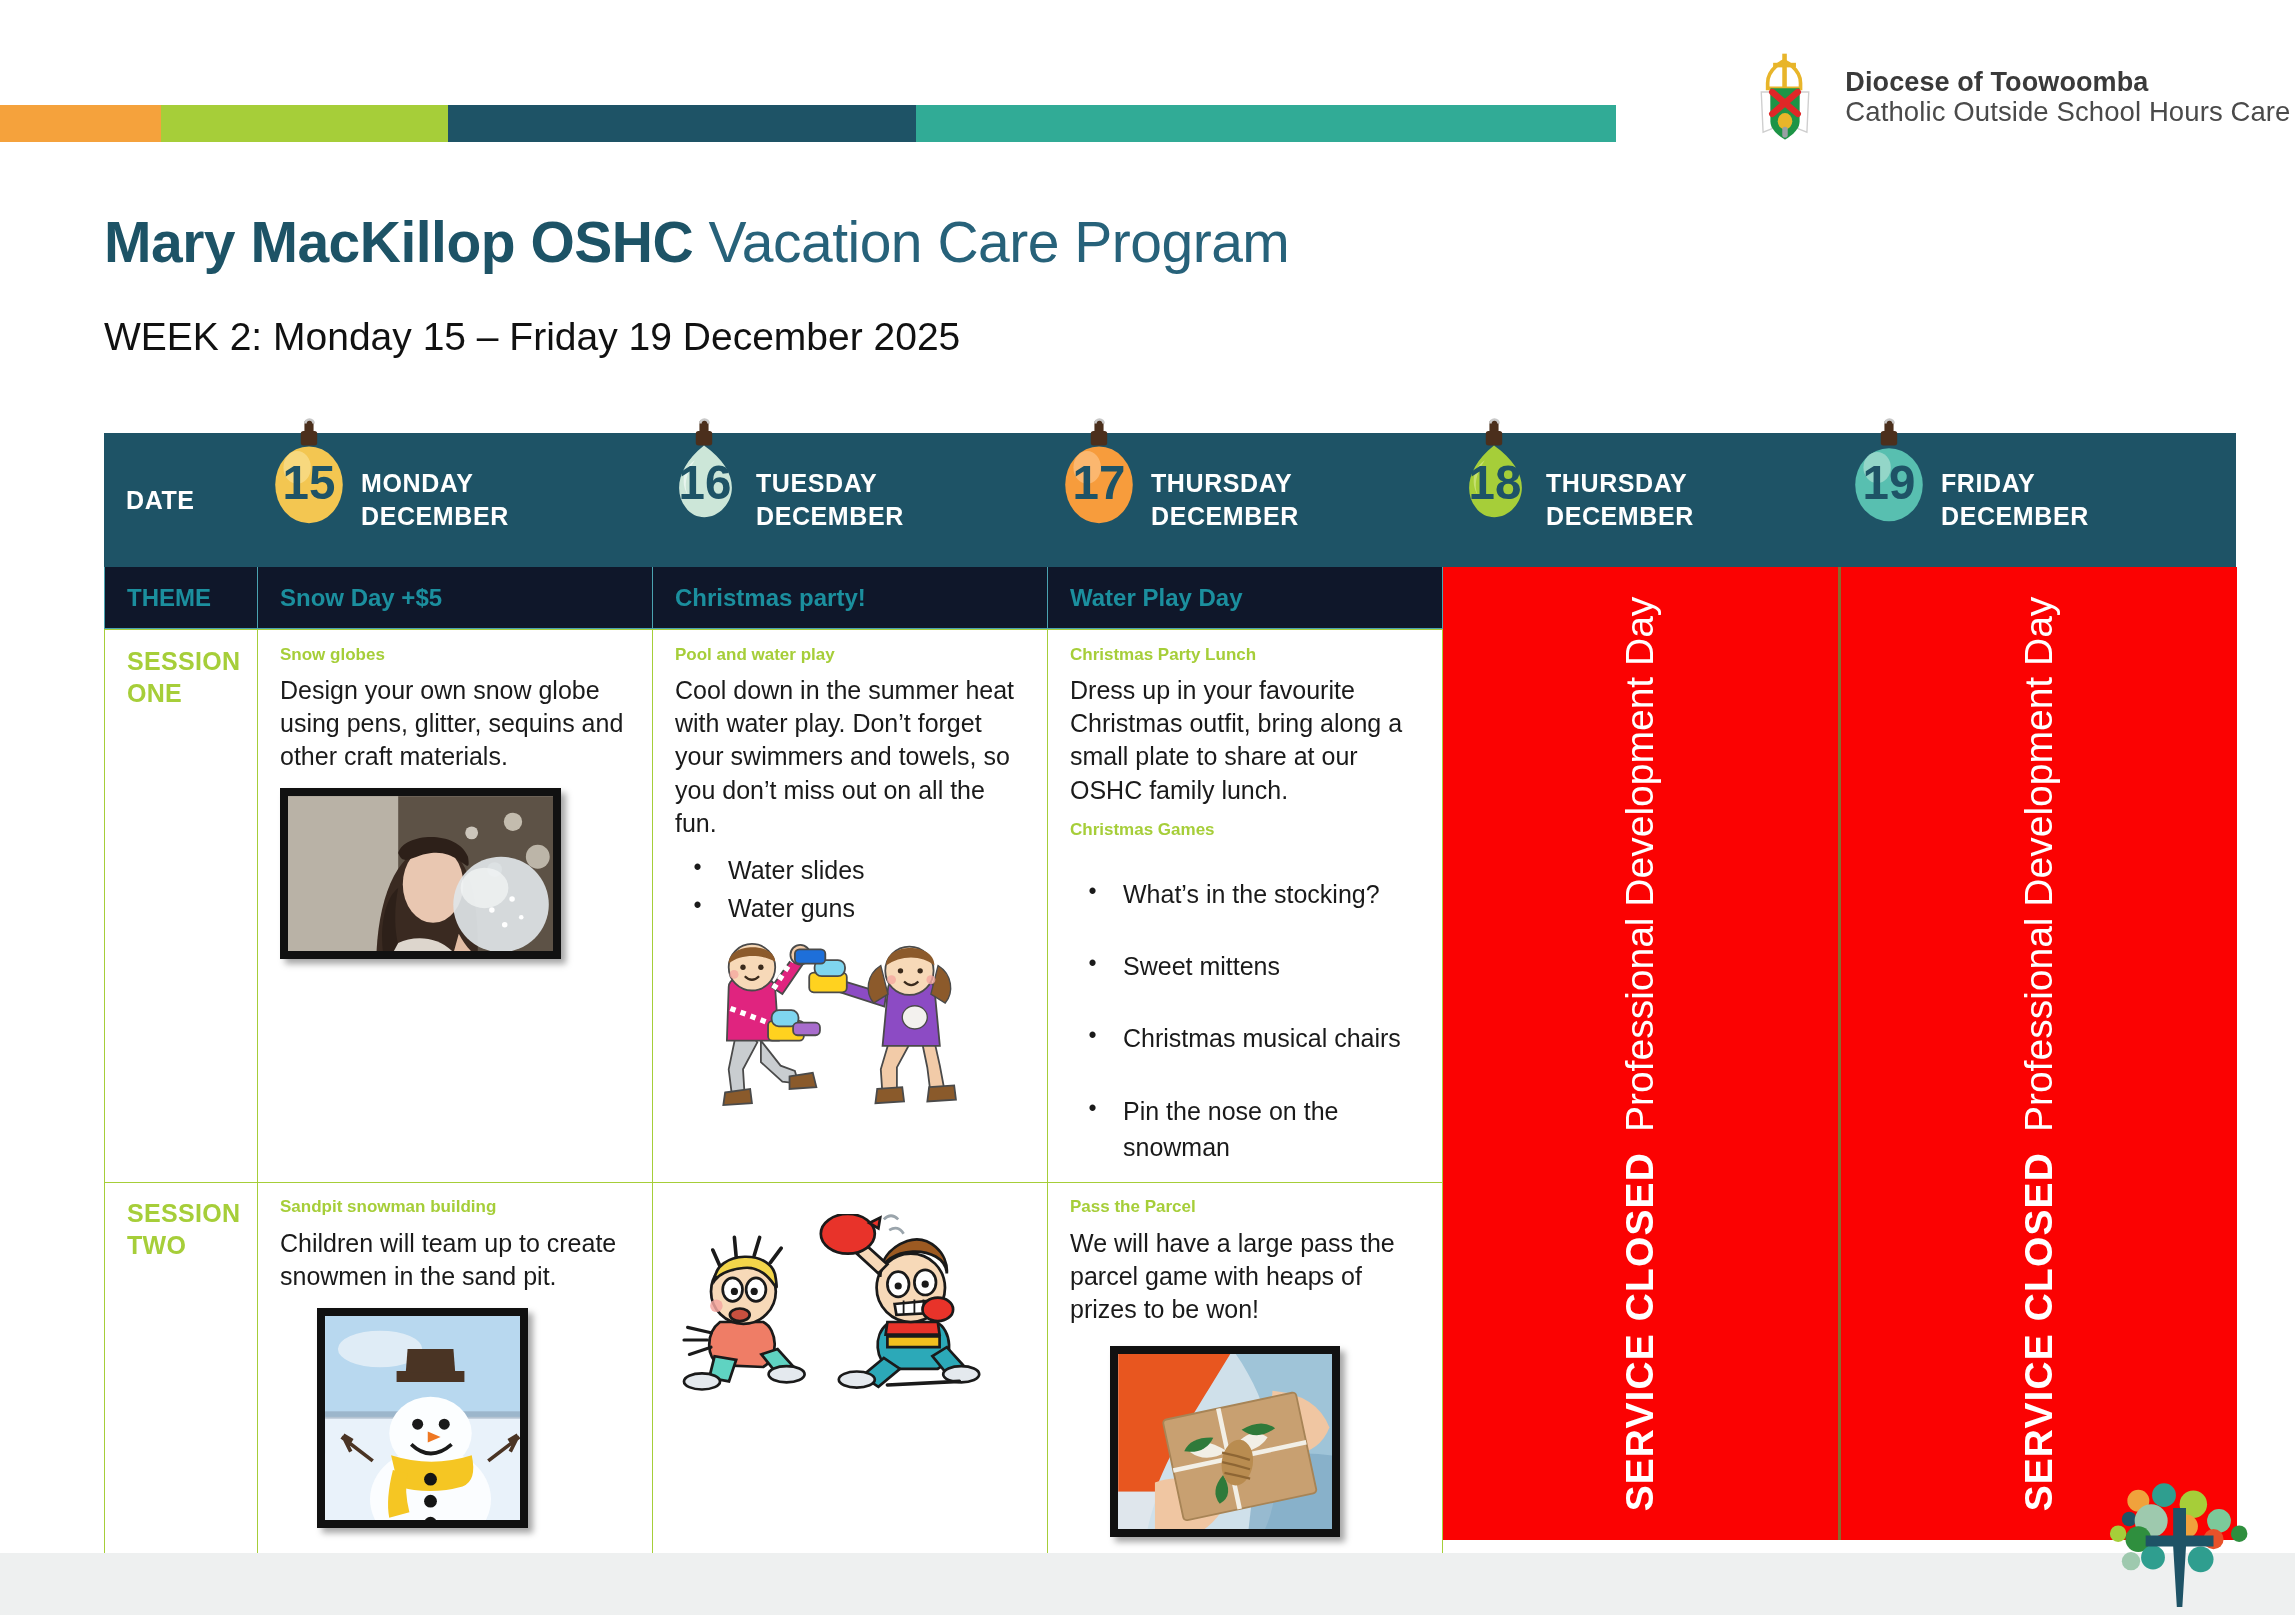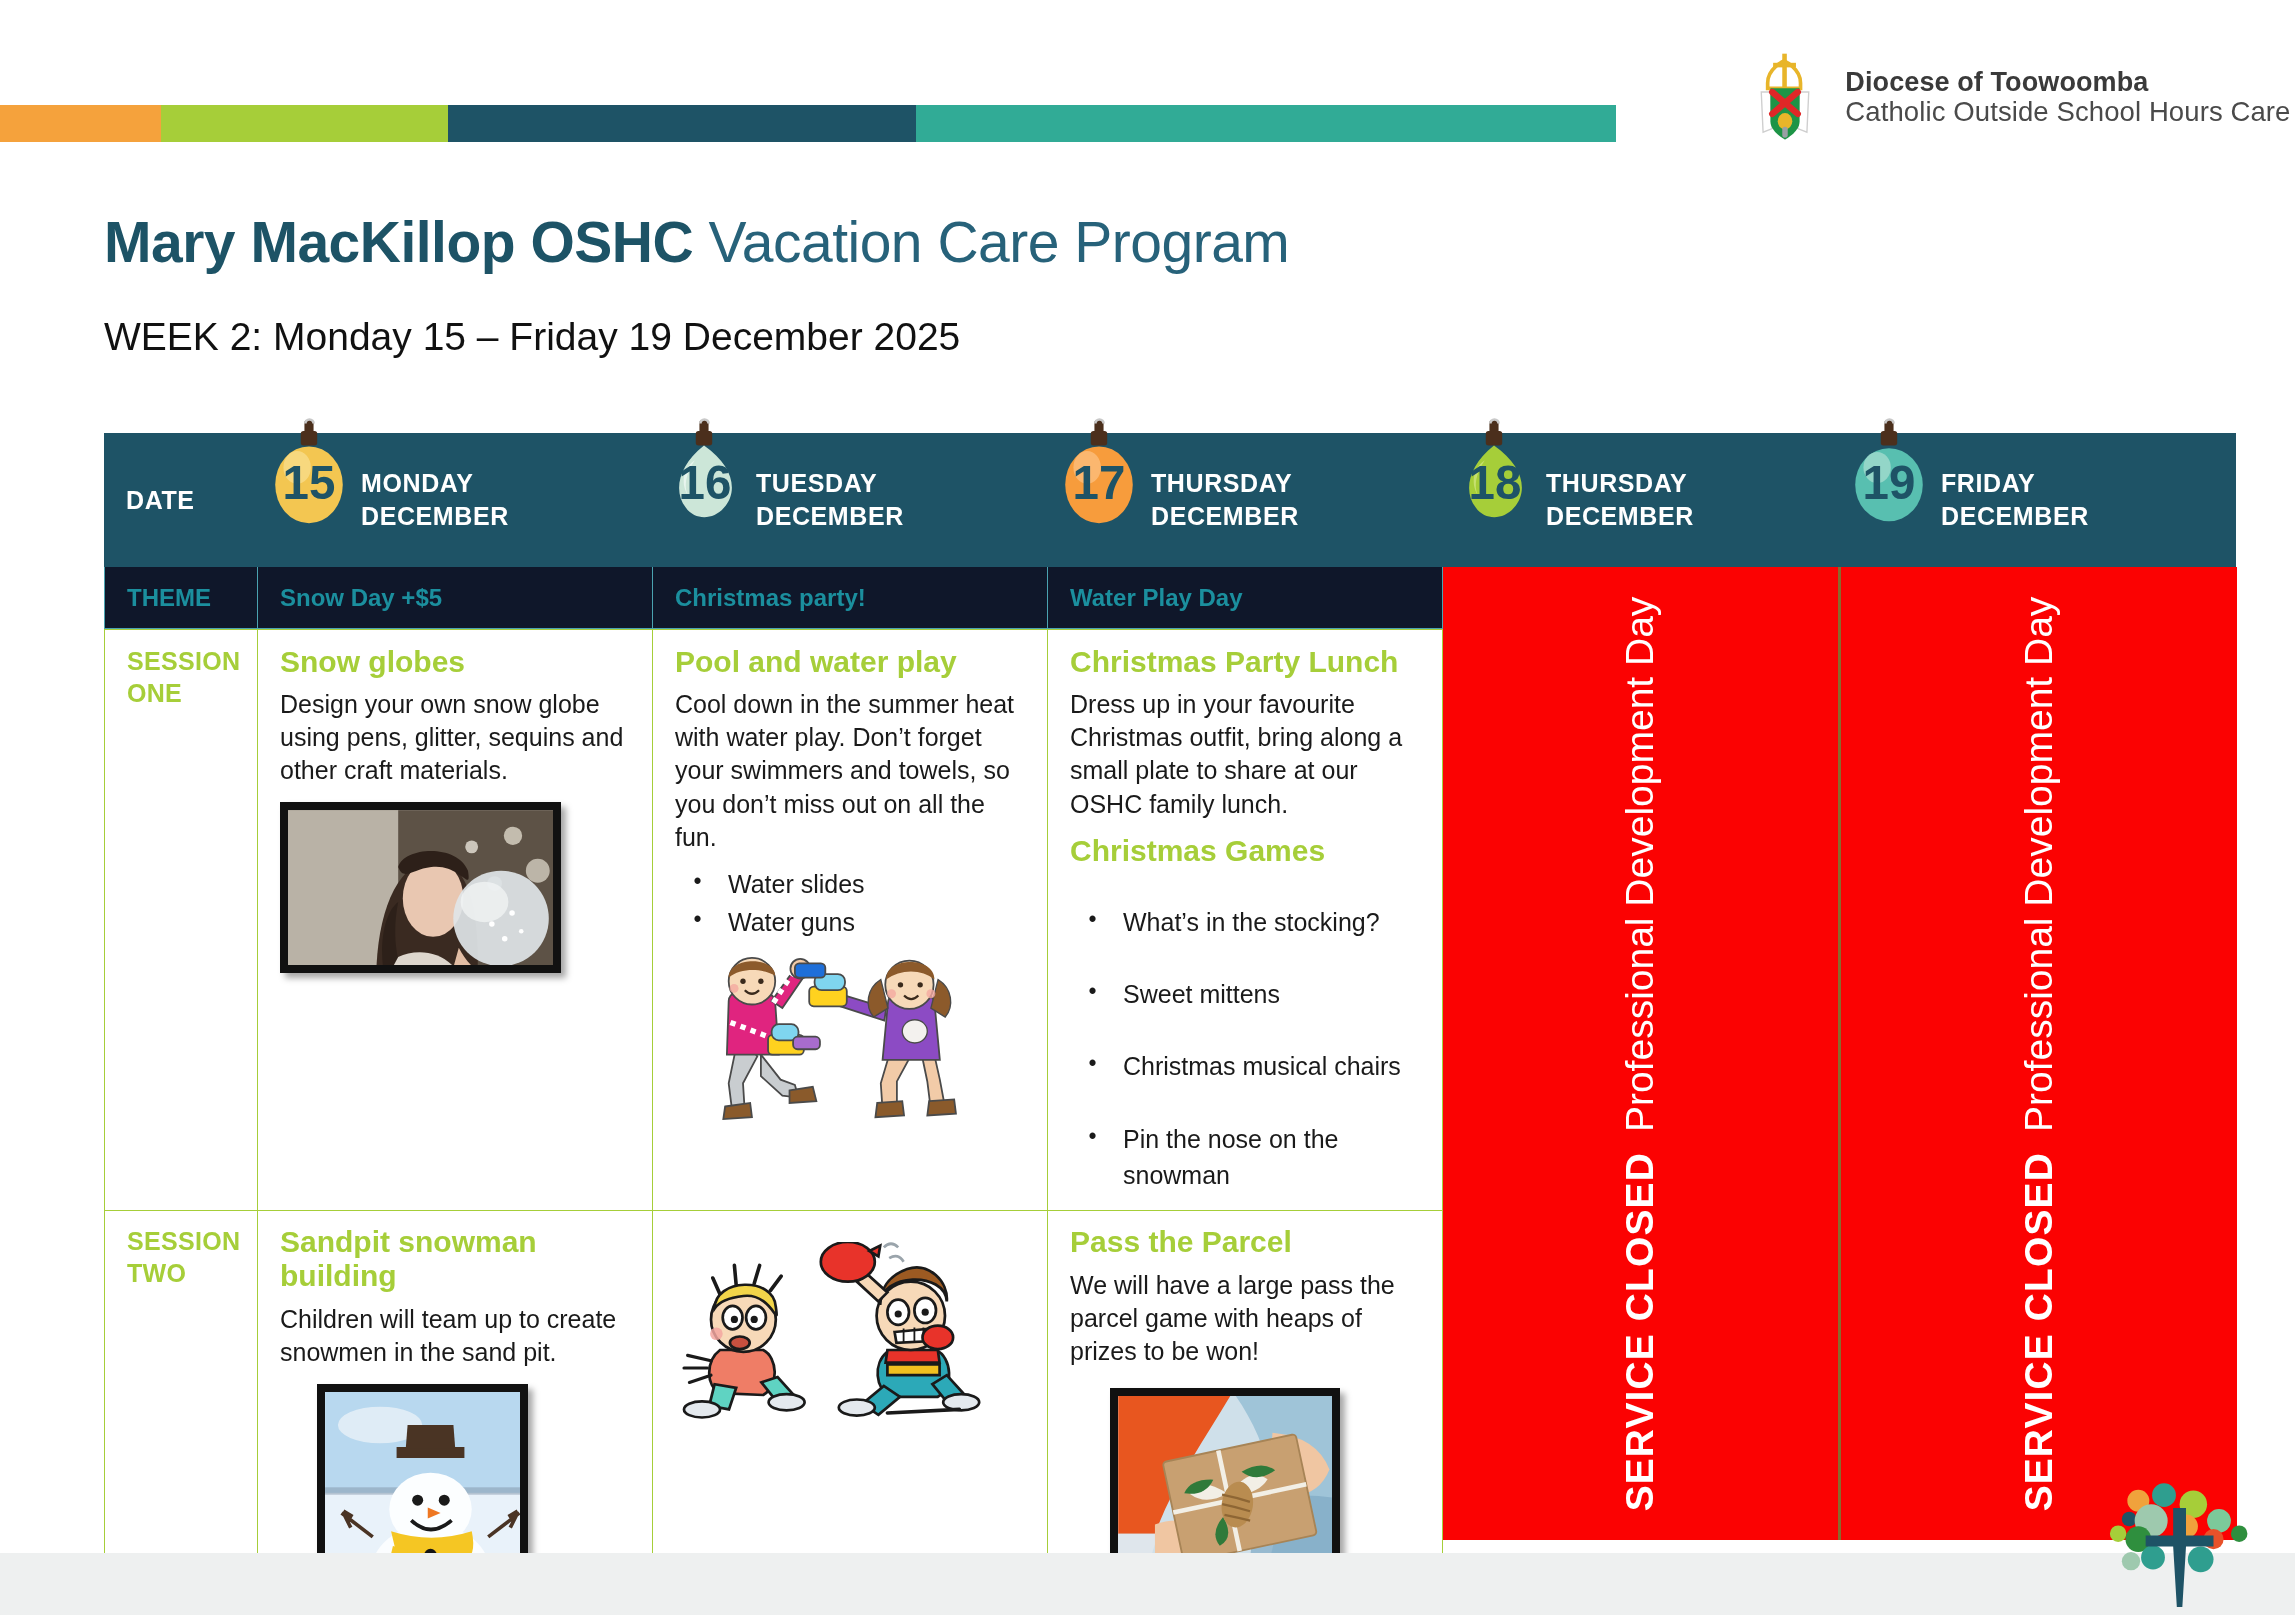--- a/index.html
+++ b/index.html
@@ -53,21 +53,21 @@
   .theme { height: 62px; background: #0f172a; }
   .theme .cell { display: flex; align-items: center; height: 62px; border-right: 1.8px solid #4aa3b0; border-bottom: 1.8px solid #4aa3b0; padding-left: 22px; }
   .theme .cell:first-child { border-left: 1.8px solid #4aa3b0; }
   .theme .tx { color: #1b8f9e; font-weight: bold; font-size: 24px; }
 
   
   .sess .cell { border-right: 1.8px solid #a6ce39; border-bottom: 1.8px solid #a6ce39; padding: 14.7px 20px 16.5px 22px; }
   .sess .cell:first-child { border-left: 1.8px solid #a6ce39; }
   .sess-one .cell { border-top: 1.8px solid #a6ce39; }
   .sess-label { color: #a6ce39; font-weight: bold; font-size: 25px; line-height: 1.28; letter-spacing: 0.3px; }
-  .act-title { color: #a6ce39; font-weight: bold; font-size: 30px; margin-bottom: 9.2px; }
+  .act-title { color: #a6ce39; font-weight: bold; font-size: 17px; margin-bottom: 9.2px; }
   .act-title.sp-top { margin-top: 13px; }
   .act-body { color: #1a1a1a; font-size: 25px; line-height: 1.33; }
   .bullets { list-style: none; margin: 13px 0 0 0; }
   .bullets li { color: #1a1a1a; font-size: 25px; line-height: 1.38; position: relative; padding-left: 53px; margin-bottom: 3.7px; }
   .bullets li::before { content: "\2022"; position: absolute; left: 18.4px; top: -0.9px; font-size: 23px; }
   .bullets.tight li { margin-bottom: 0px; line-height: 1.45; margin-top: 36px; }
 
   
   .photo { margin-top: 14.7px; border: 8.3px solid #111; box-shadow: 4.6px 4.6px 6.4px rgba(0,0,0,.35); overflow: hidden; position: relative; }
   .clip { margin-top: 9.2px; position: relative; }

